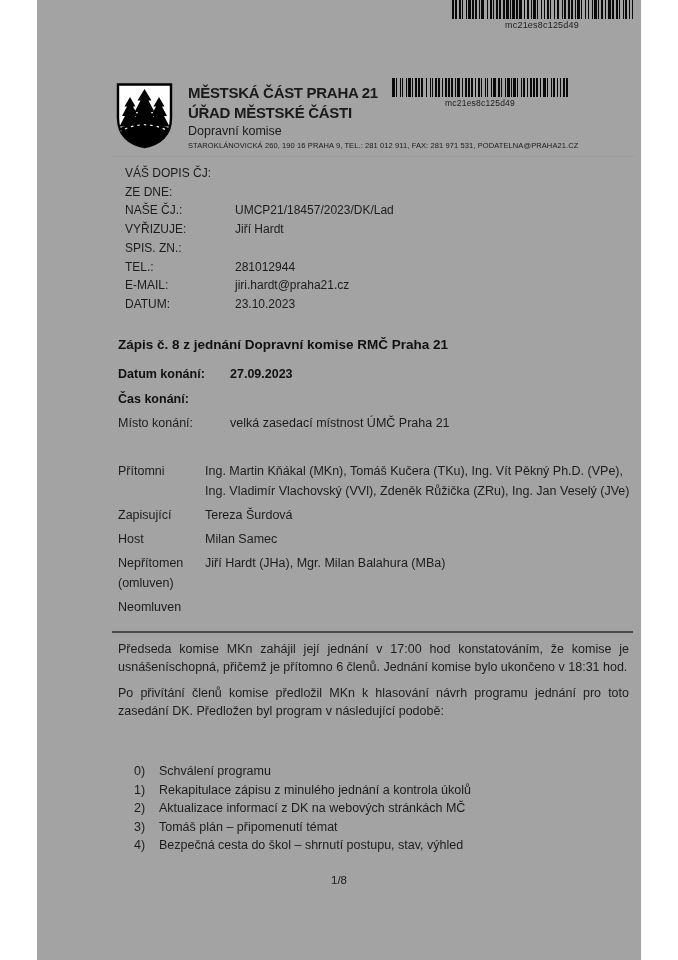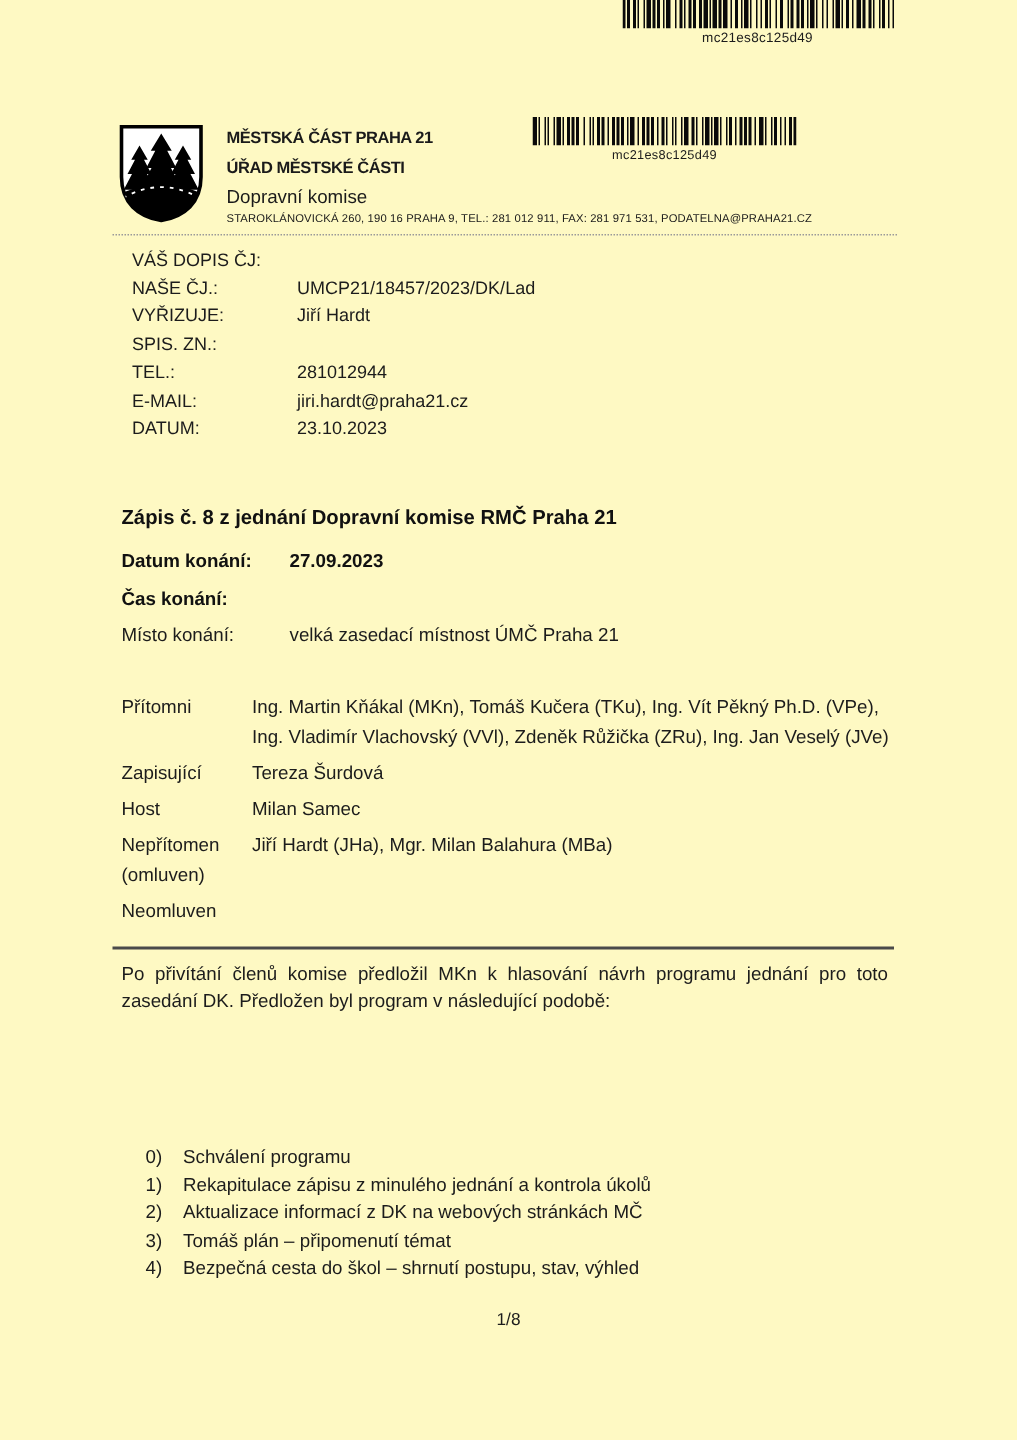--- a/index.html
+++ b/index.html
@@ -1,34 +1,34 @@
 <!DOCTYPE html>
 <html lang="cs"><head>
 <meta charset="utf-8">
 <title>Zápis č. 8 – Dopravní komise RMČ Praha 21</title>
 <style>
   html,body{margin:0;padding:0;background:#ffffff;}
   body{font-family:"Liberation Sans", sans-serif;color:#1c1c1c;}
-  #page{position:relative;width:678px;height:960px;background:#fef9c3;margin:0 auto;overflow:hidden;}
+  #page{position:relative;width:604px;height:960px;background:#a3a3a3;margin:0 auto;overflow:hidden;}
 
   
   .barcode{position:absolute;text-align:center;}
   .bars{display:block;white-space:nowrap;overflow:hidden;font-size:0;margin:0 auto;}
   .bars i{display:inline-block;height:100%;}
   .bars-lg{width:181px;height:19px;}
   .bars-sm{width:176px;height:19px;}
   .bc-label{font-size:9px;line-height:10px;margin-top:1px;color:#1c1c1c;letter-spacing:.2px;}
   .top-barcode{left:413px;top:0;width:184px;}
   .header-barcode{left:355px;top:78px;width:176px;}
   .header-barcode .bc-label{font-size:8.5px;}
 
   
   .logo{position:absolute;left:78px;top:82px;width:59px;height:68px;}
   .org{position:absolute;left:151px;top:83px;width:460px;}
-  .org-line{font-size:11px;font-weight:600;letter-spacing:-.3px;line-height:19.5px;white-space:nowrap;color:#1a1a1a;}
+  .org-line{font-size:15px;font-weight:600;letter-spacing:-.3px;line-height:19.5px;white-space:nowrap;color:#1a1a1a;}
   .dept{font-size:12.5px;line-height:15px;margin-top:2px;color:#1a1a1a;}
   .addr{font-size:7.5px;line-height:9px;margin-top:2px;letter-spacing:.1px;color:#1a1a1a;white-space:nowrap;}
 
   .sep-dotted{position:absolute;left:75px;top:156px;width:523px;height:0;border-top:1px dotted #9a9a9a;}
 
   
   .ref-fields{position:absolute;left:88px;top:164px;width:420px;}
   .ref-row{display:flex;font-size:12px;line-height:18.7px;}
   .ref-label{width:110px;flex:none;}
   .ref-value{flex:1;}
@@ -102,20 +102,24 @@
   </div>
 
   <div class="sep-dotted"></div>
 
   <div class="ref-fields">
     <div class="ref-row">
         <span class="ref-label">VÁŠ DOPIS ČJ:</span>
         <span class="ref-value"></span>
       </div>
     <div class="ref-row">
+        <span class="ref-label">ZE DNE:</span>
+        <span class="ref-value"></span>
+      </div>
+    <div class="ref-row">
         <span class="ref-label">NAŠE ČJ.:</span>
         <span class="ref-value">UMCP21/18457/2023/DK/Lad</span>
       </div>
     <div class="ref-row">
         <span class="ref-label">VYŘIZUJE:</span>
         <span class="ref-value">Jiří Hardt</span>
       </div>
     <div class="ref-row">
         <span class="ref-label">SPIS. ZN.:</span>
         <span class="ref-value"></span>
@@ -168,20 +172,21 @@
       </div>
     <div class="att-row">
         <div class="att-label">Neomluven</div>
         <div class="att-value"></div>
       </div>
   </div>
 
   <div class="rule"></div>
 
   <div class="body-text">
+    <p>Předseda komise MKn zahájil její jednání v 17:00 hod konstatováním, že komise je usnášeníschopná, přičemž je přítomno 6 členů. Jednání komise bylo ukončeno v 18:31 hod.</p>
     <p>Po přivítání členů komise předložil MKn k hlasování návrh programu jednání pro toto zasedání DK. Předložen byl program v následující podobě:</p>
   </div>
 
   <div class="agenda">
     <div class="agenda-item">
         <span class="agenda-num">0)</span>
         <span class="agenda-text">Schválení programu</span>
       </div>
     <div class="agenda-item">
         <span class="agenda-num">1)</span>

